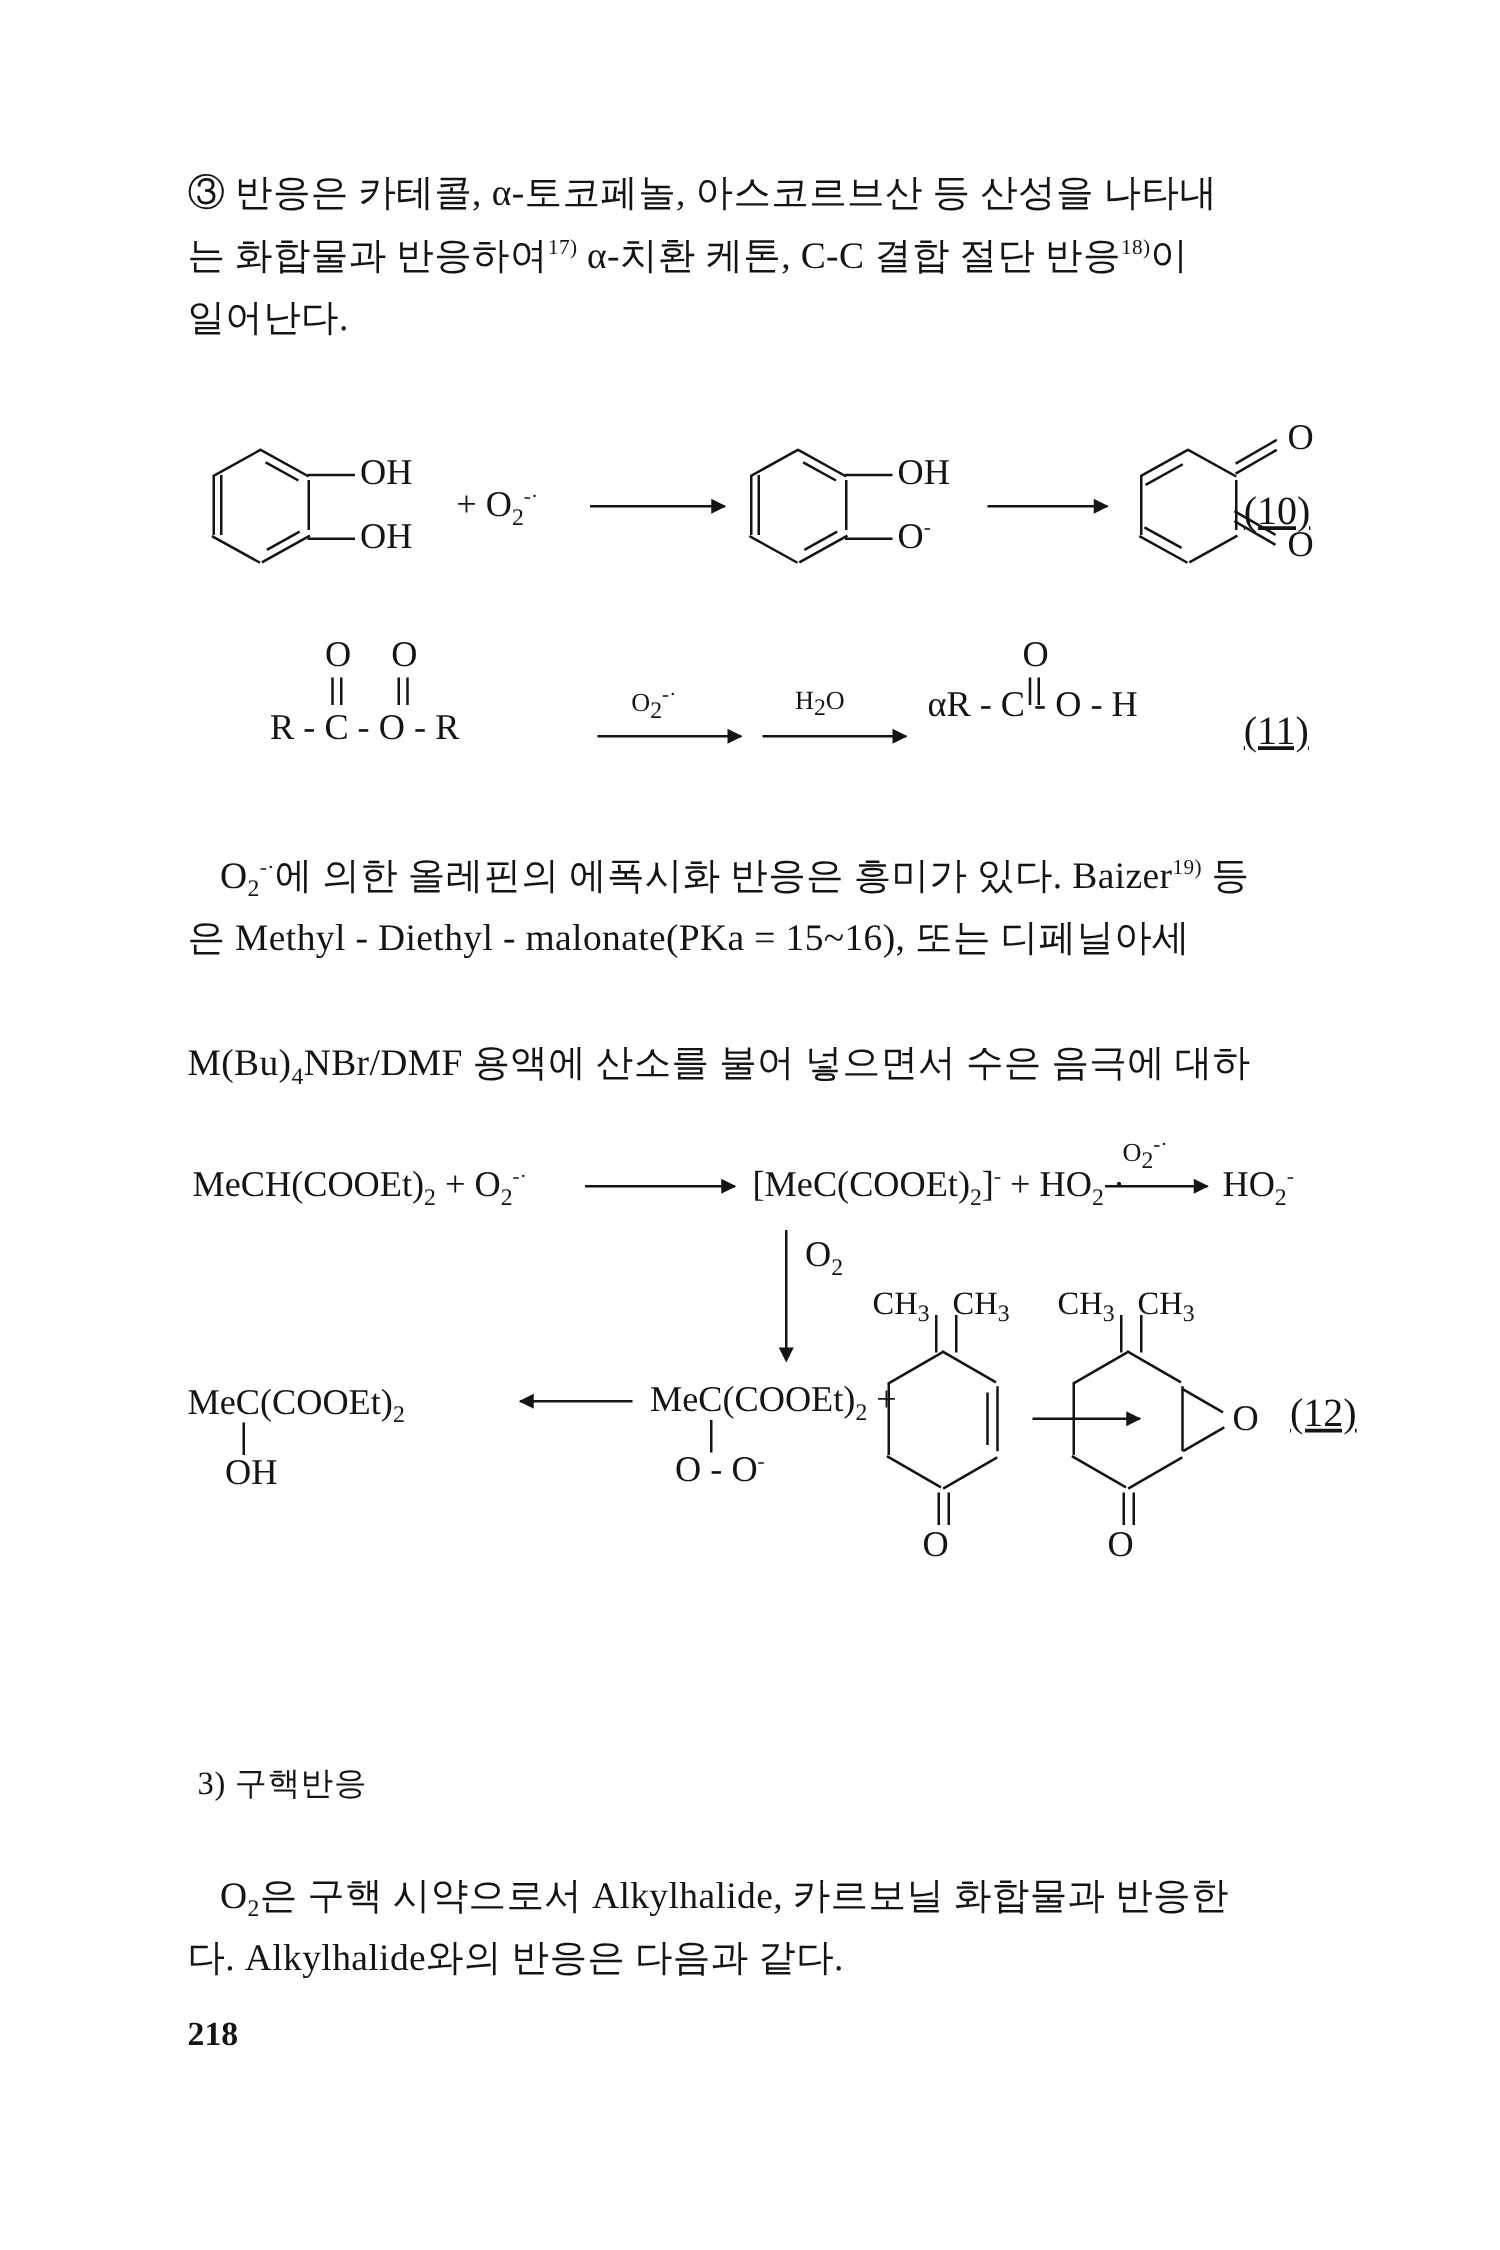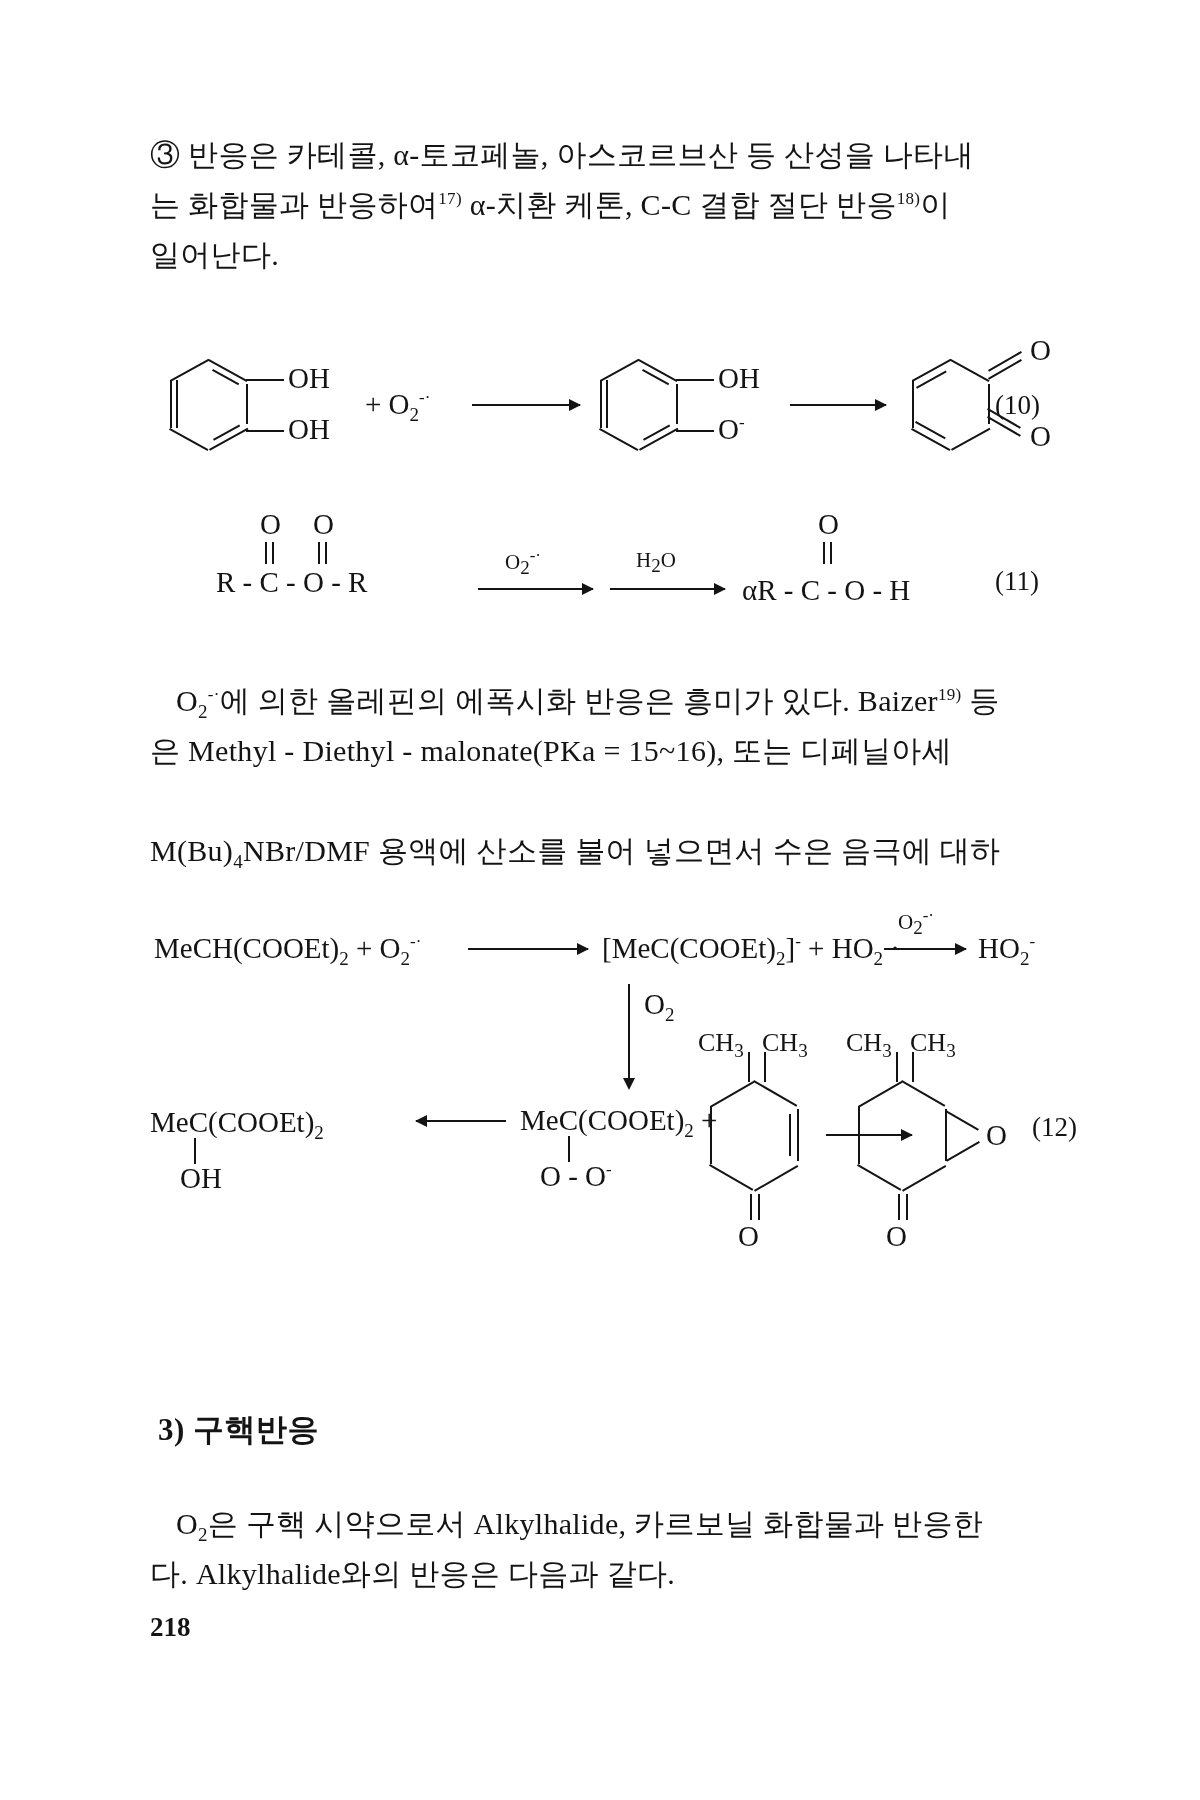--- a/index.html
+++ b/index.html
@@ -47,21 +47,22 @@
     line-height: 0;
   }
 
   
   .scheme {
     position: relative;
     width: 910px;
   }
   .eqnum {
     position: absolute;
-    font-size: 27px;
+    font-size: 32px;
+    text-decoration: underline;
   }
   .lbl {
     position: absolute;
     font-size: 26px;
     white-space: nowrap;
   }
   .lbl.big { font-size: 29px; }
   .lbl.small { font-size: 21px; }
 
   
@@ -112,22 +113,22 @@
   .bond {
     position: absolute;
     background: #141414;
   }
 
   .ring {
     position: absolute;
   }
 
   .heading {
-    font-size: 31px;
-    font-weight: 700;
+    font-size: 26px;
+    font-weight: 400;
     letter-spacing: 0.5px;
   }
 
   .pageno {
     position: absolute;
     left: 150px;
     top: 1612px;
     font-size: 27px;
     font-weight: 700;
   }
@@ -226,21 +227,21 @@
       </div>
 
       <div class="arrow" style="left:460px; top:78px; width:115px;"></div>
       <div class="lbl small" style="left:486px; top:38px;">
         <span>H</span><span class="sub">2</span><span>O</span>
       </div>
 
       <div class="lbl big" style="left:668px; top:-2px;">O</div>
       <div class="bond" style="left:673px; top:32px; width:2px; height:22px;"></div>
       <div class="bond" style="left:680px; top:32px; width:2px; height:22px;"></div>
-      <div class="lbl big" style="left:592px; top:64px;">αR - C - O - H</div>
+      <div class="lbl big" style="left:592px; top:38px;">αR - C - O - H</div>
 
       <div class="eqnum" style="left:845px; top:56px;">(11)</div>
     </div>
 
     <div class="para" style="margin-top:56px; width:905px;">
       <span class="indent"></span><span>O</span><span class="sub">2</span><span class="sup">-·</span><span>에 의한 올레핀의 에폭시화 반응은 흥미가 있다. Baizer</span><span class="sup">19)</span><span> 등</span><br>
       <span>은 Methyl - Diethyl - malonate(PKa = 15~16), 또는  디페닐아세</span><br>
       <br>
       <span>M(Bu)</span><span class="sub">4</span><span>NBr/DMF 용액에 산소를 불어 넣으면서 수은 음극에 대하</span><br>
     </div>

